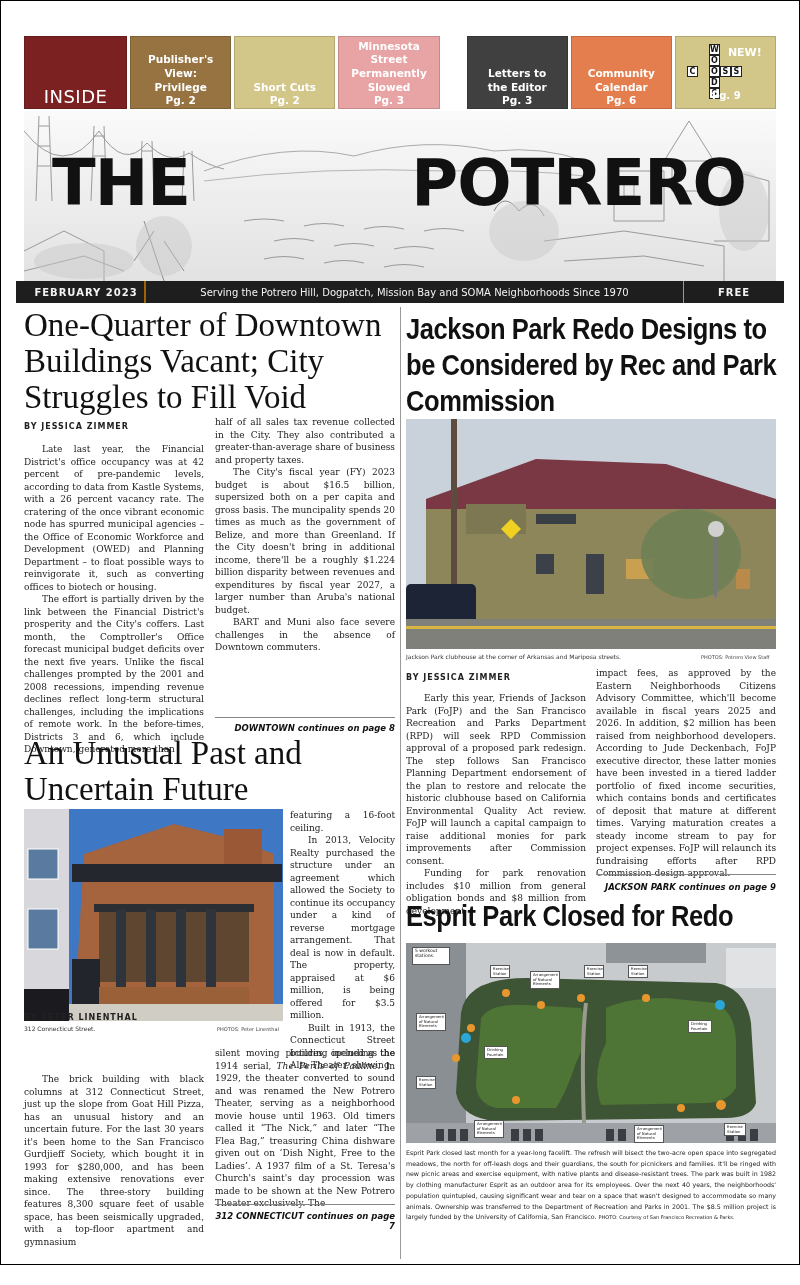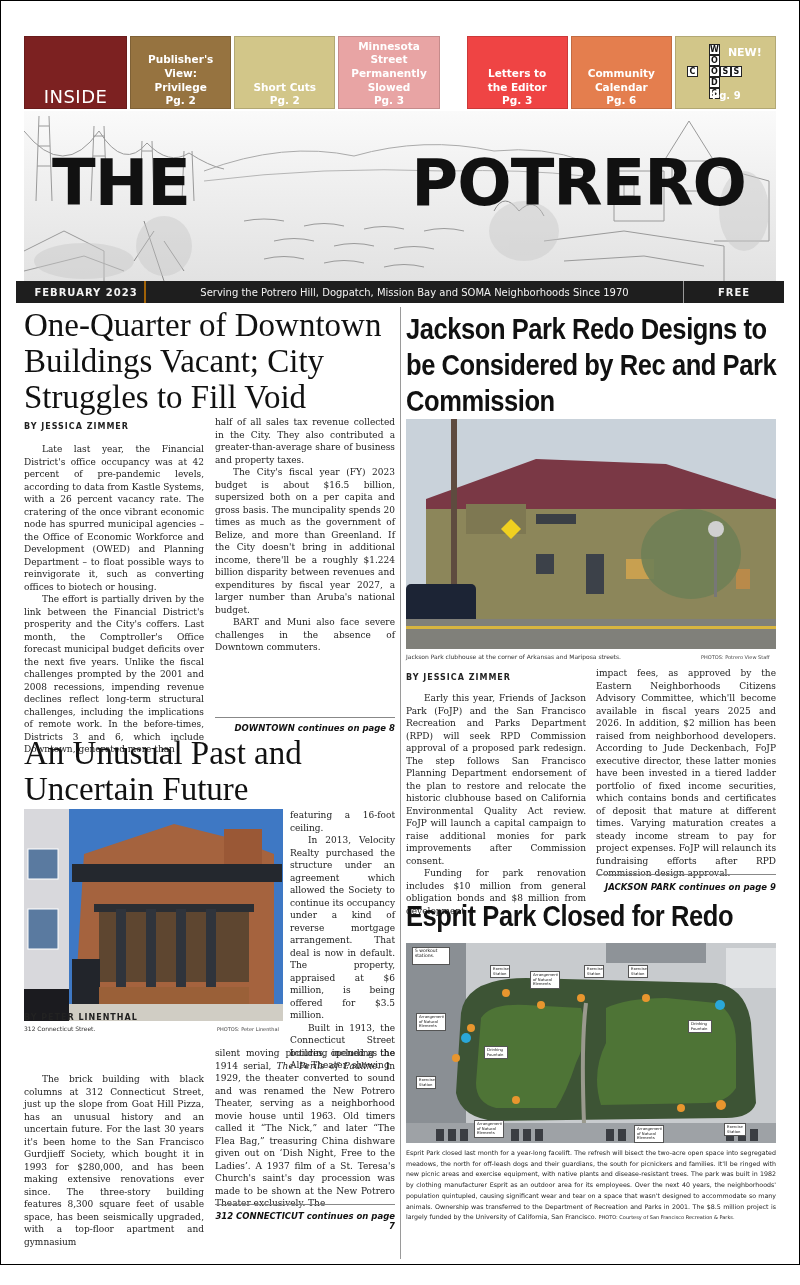--- a/index.html
+++ b/index.html
@@ -95,21 +95,21 @@
     <div class="tile tile-std" id="tile-1" style="background: rgb(210, 198, 137);">
       <span>Short Cuts
 Pg. 2</span>
     </div>
     <div class="tile tile-std" id="tile-2" style="background: rgb(232, 164, 164);">
       <span>Minnesota Street
 Permanently
 Slowed
 Pg. 3</span>
     </div>
-    <div class="tile tile-std" id="tile-3" style="background: #ef4444; margin-left: 24px;">
+    <div class="tile tile-std" id="tile-3" style="background: #404040; margin-left: 24px;">
       <span>Letters to
 the Editor
 Pg. 3</span>
     </div>
     <div class="tile tile-std" id="tile-4" style="background: rgb(228, 126, 78);">
       <span>Community
 Calendar
 Pg. 6</span>
     </div>
     <div class="tile tile-cw" id="tile-cw" style="background: rgb(210, 198, 137);">

